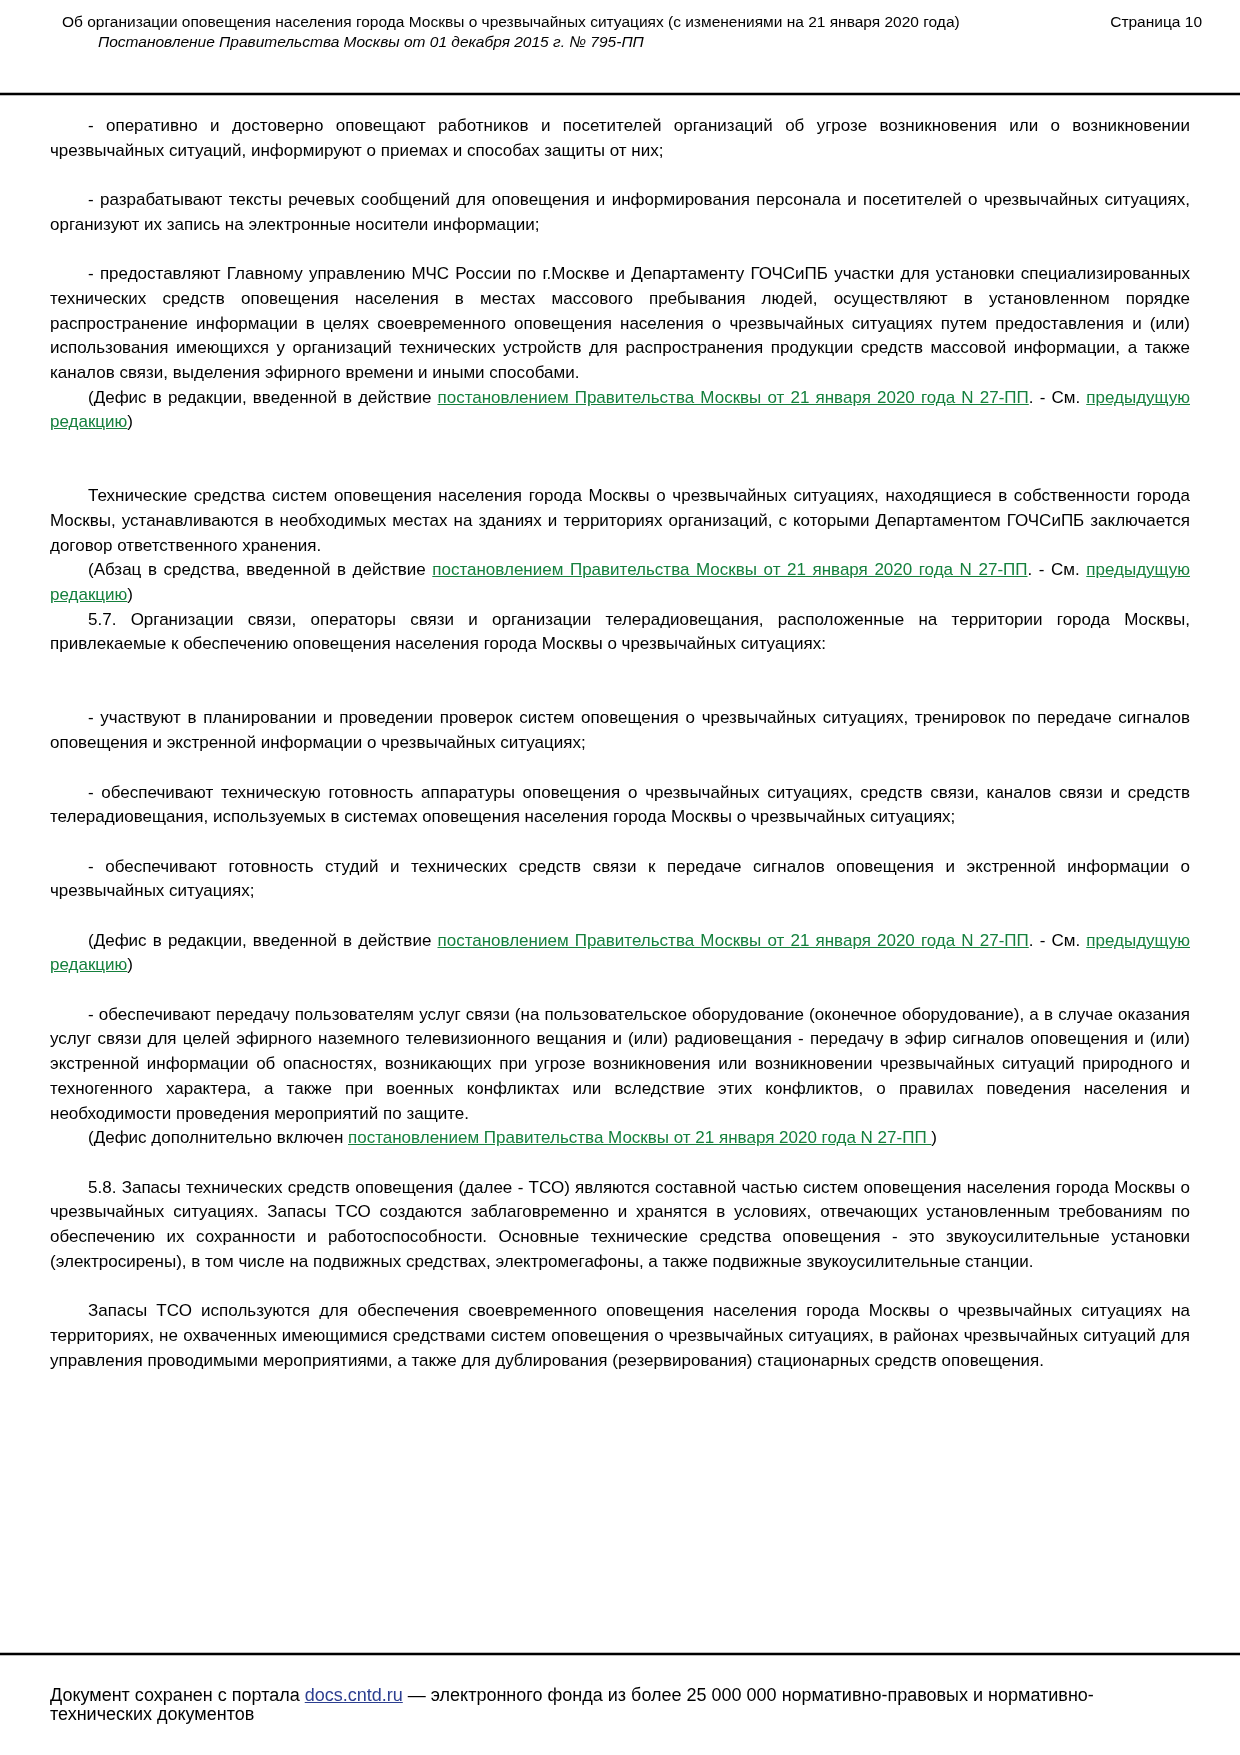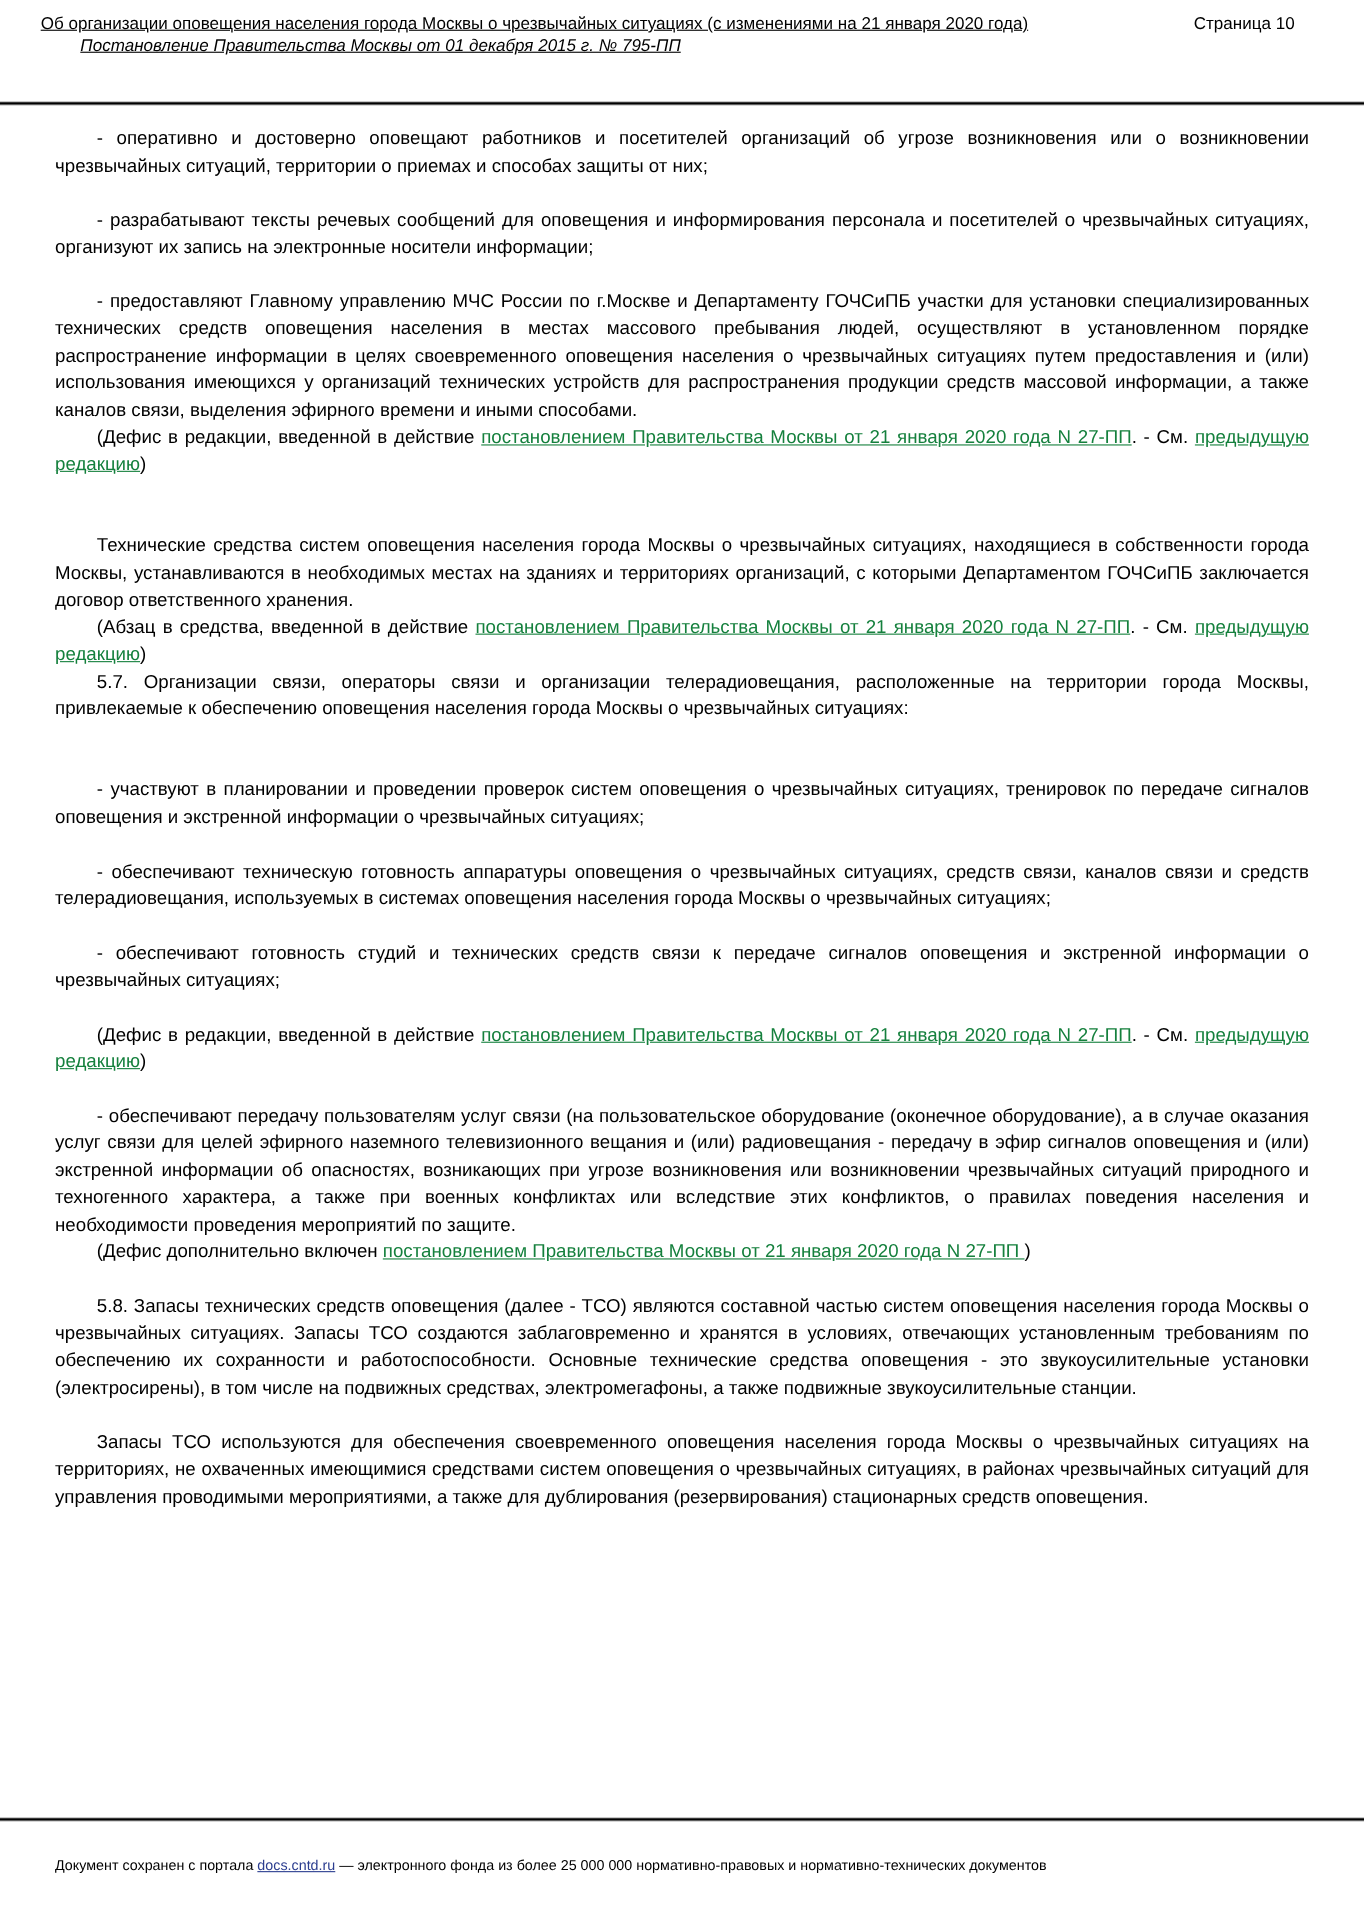--- a/index.html
+++ b/index.html
@@ -1,22 +1,22 @@
 <!DOCTYPE html>
 <html><head>
 <meta charset="utf-8">
 <style>
   html, body { margin: 0; padding: 0; background: #ffffff; }
   body {
     width: 1240px; height: 1755px; position: relative; overflow: hidden;
     font-family: "Liberation Sans", sans-serif; color: #000000;
   }
   .header {
-    position: absolute; left: 37px; top: 12px; width: 1140px;
-    font-size: 15.5px; line-height: 20px; text-decoration: underline;
+    position: absolute; left: 62px; top: 12px; width: 1140px;
+    font-size: 15.5px; line-height: 20px;
   }
   .header-title { width: 960px; display: block; }
   .header-page { position: absolute; right: 0; top: 0; }
   .header-subtitle { font-style: italic; display: block; margin-left: 36px; }
   .rule-top {
     position: absolute; left: 0; top: 93px; width: 1240px; height: 2px; background: #000;
     box-shadow: 0 -1px 0 #bbb, 0 1px 0 #bbb;
   }
   .rule-bottom {
     position: absolute; left: 0; top: 1653px; width: 1240px; height: 2px; background: #000;
@@ -25,36 +25,36 @@
   .content {
     position: absolute; left: 50px; top: 114px; width: 1140px;
     font-size: 17px; line-height: 24.7px;
   }
   .p { text-align: justify; text-indent: 38px; margin: 0; }
   .gap { height: 24.7px; }
   .gap2 { height: 49px; }
   a.lnk { color: #15803d; text-decoration: underline; }
   .footer {
     position: absolute; left: 50px; top: 1686px; width: 1140px;
-    font-size: 13px; line-height: 19px;
+    font-size: 18px; line-height: 19px;
   }
   .footer a { color: #2b3d8f; text-decoration: underline; }
 </style>
 </head>
 <body>
 
 <div class="header">
   <span class="header-title">Об организации оповещения населения города Москвы о чрезвычайных ситуациях (с изменениями на 21 января 2020 года)</span>
   <span class="header-page">Страница 10</span>
   <span class="header-subtitle">Постановление Правительства Москвы от 01 декабря 2015 г. № 795-ПП</span>
 </div>
 <div class="rule-top"></div>
 
 <div class="content">
-  <p class="p">- оперативно и достоверно оповещают работников и посетителей организаций об угрозе возникновения или о возникновении чрезвычайных ситуаций, территории о приемах и способах защиты от них;</p>
+  <p class="p">- оперативно и достоверно оповещают работников и посетителей организаций об угрозе возникновения или о возникновении чрезвычайных ситуаций, информируют о приемах и способах защиты от них;</p>
   <div class="gap"></div>
   <p class="p">- разрабатывают тексты речевых сообщений для оповещения и информирования персонала и посетителей о чрезвычайных ситуациях, организуют их запись на электронные носители информации;</p>
   <div class="gap"></div>
   <p class="p">- предоставляют Главному управлению МЧС России по г.Москве и Департаменту ГОЧСиПБ участки для установки специализированных технических средств оповещения населения в местах массового пребывания людей, осуществляют в установленном порядке распространение информации в целях своевременного оповещения населения о чрезвычайных ситуациях путем предоставления и (или) использования имеющихся у организаций технических устройств для распространения продукции средств массовой информации, а также каналов связи, выделения эфирного времени и иными способами.</p>
   <p class="p"><span>(Дефис в редакции, введенной в действие </span><a class="lnk">постановлением Правительства Москвы от 21 января 2020 года N 27-ПП</a><span>. - См. </span><a class="lnk">предыдущую редакцию</a><span>)</span></p>
   <div class="gap2"></div>
   <p class="p">Технические средства систем оповещения населения города Москвы о чрезвычайных ситуациях, находящиеся в собственности города Москвы, устанавливаются в необходимых местах на зданиях и территориях организаций, с которыми Департаментом ГОЧСиПБ заключается договор ответственного хранения.</p>
   <p class="p"><span>(Абзац в средства, введенной в действие </span><a class="lnk">постановлением Правительства Москвы от 21 января 2020 года N 27-ПП</a><span>. - См. </span><a class="lnk">предыдущую редакцию</a><span>)</span></p>
   <p class="p">5.7. Организации связи, операторы связи и организации телерадиовещания, расположенные на территории города Москвы, привлекаемые к обеспечению оповещения населения города Москвы о чрезвычайных ситуациях:</p>
   <div class="gap"></div>

